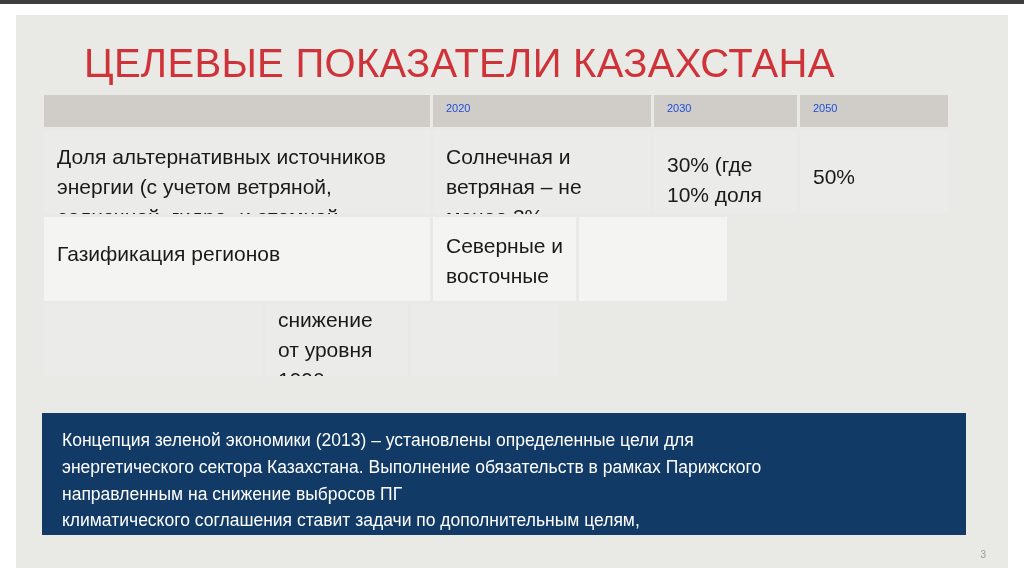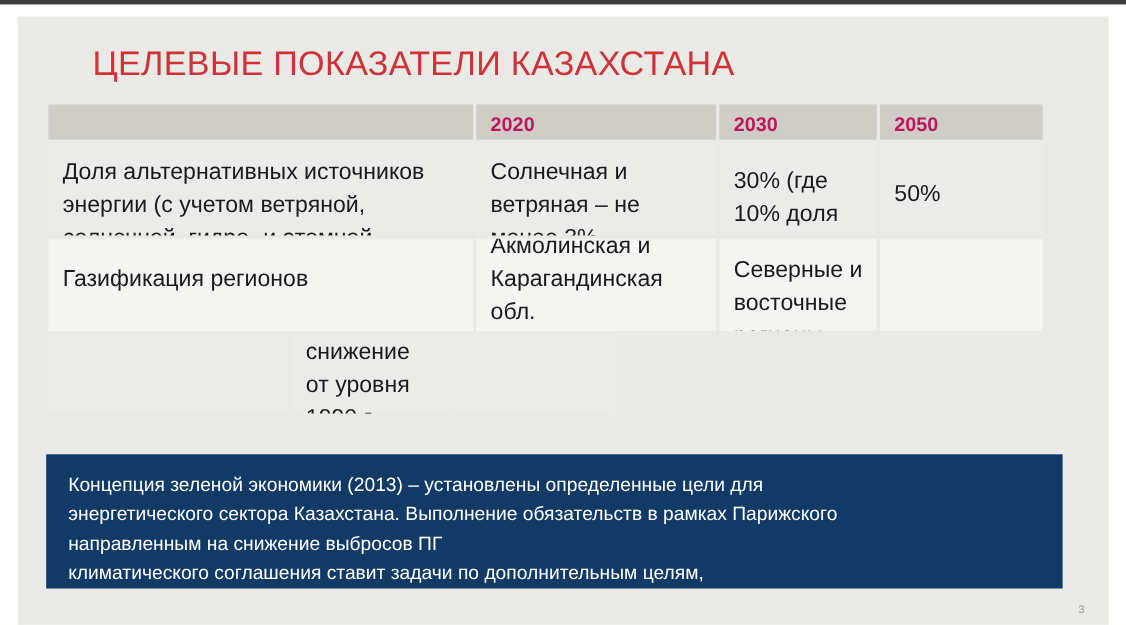--- a/index.html
+++ b/index.html
@@ -35,21 +35,21 @@
     background: #e9e9e5;
     overflow: hidden;
   }
 
   .slide-title {
     position: absolute;
     left: 68px;
     top: 26px;
     width: 880px;
     color: #cf3339;
-    font-size: 31px;
+    font-size: 40px;
     font-weight: 400;
     letter-spacing: 0.3px;
     line-height: 1.1;
     white-space: nowrap;
   }
 
   
   .table {
     position: absolute;
     left: 28px;
@@ -73,23 +73,23 @@
   }
   .c1 { width: 386px; }
   .c2 { width: 218px; }
   .c3 { width: 143px; }
   .c4 { width: 148px; }
 
   .row-head .cell {
     background: #d0cdc8;
     height: 32px;
     padding-top: 6px;
-    font-weight: bold;
-    font-size: 18px;
-    color: #be185d;
+    font-weight: normal;
+    font-size: 11px;
+    color: #1d4ed8;
   }
   .row-head .c1 { background: #d0cdc8; }
 
   .row-1 .cell { background: #ebebe9; height: 84px; }
   .row-2 .cell { background: #f4f4f2; height: 84px; }
   .row-3 .cell { background: #ebebe9; height: 72px; }
 
   .row-1 .c1 { padding-top: 12px; }
   .row-2 .c1 { display: flex; align-items: center; padding-top: 0; }
   .row-3 .c1 { display: flex; align-items: center; padding-top: 0; }
@@ -144,21 +144,20 @@
 
     <div class="row row-1">
       <div class="cell c1">Доля альтернативных источников энергии (с учетом ветряной, солнечной, гидро- и атомной энергии)</div>
       <div class="cell c2">Солнечная и ветряная – не менее 3%</div>
       <div class="cell c3">30%  (где 10% доля ВИЭ)</div>
       <div class="cell c4">50%</div>
     </div>
 
     <div class="row row-2">
       <div class="cell c1">Газификация регионов</div>
-      <div class="cell c2">Акмолинская и Карагандинская обл.</div>
       <div class="cell c3">Северные и восточные регионы</div>
       <div class="cell c4"></div>
     </div>
 
     <div class="row row-3">
       <div class="cell c2"></div>
       <div class="cell c3">-15% снижение от уровня 1990 г.</div>
       <div class="cell c4"></div>
     </div>
 

